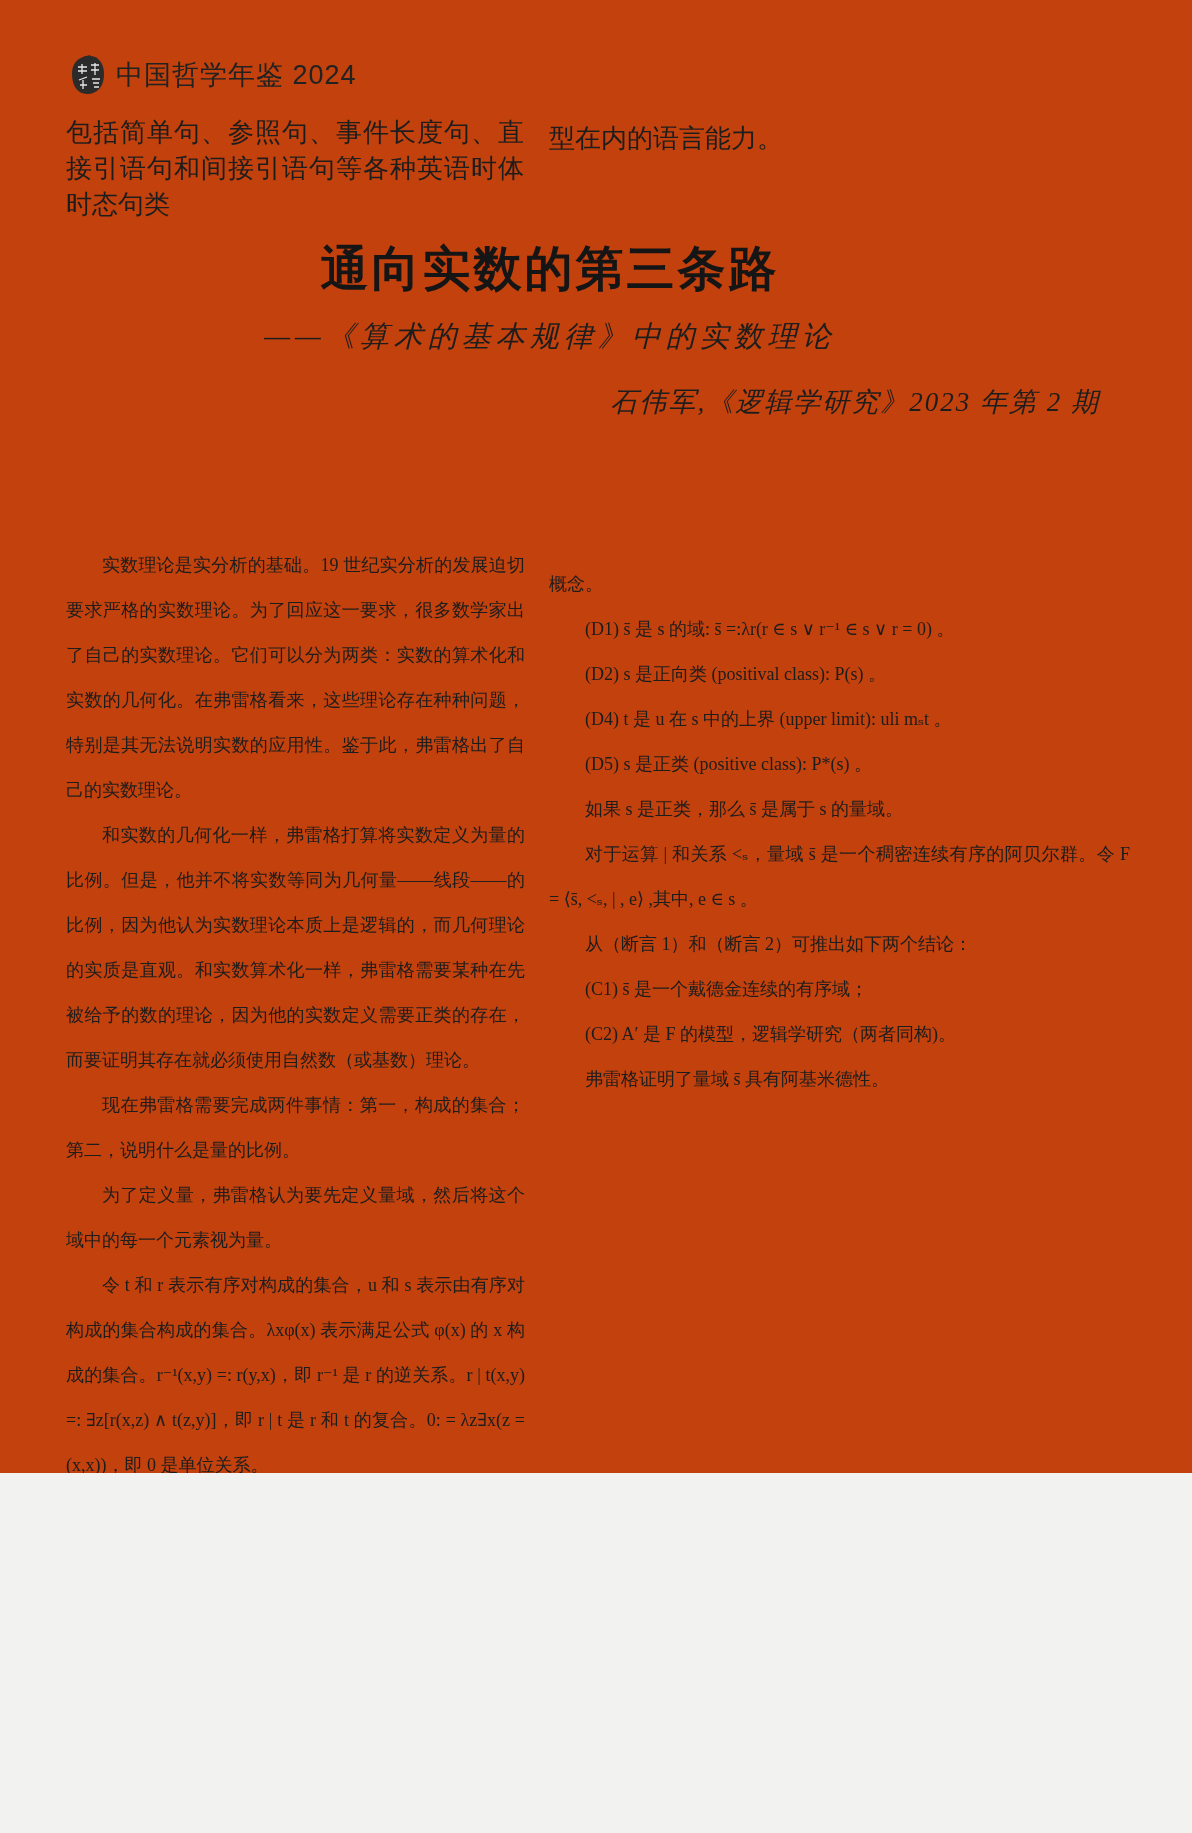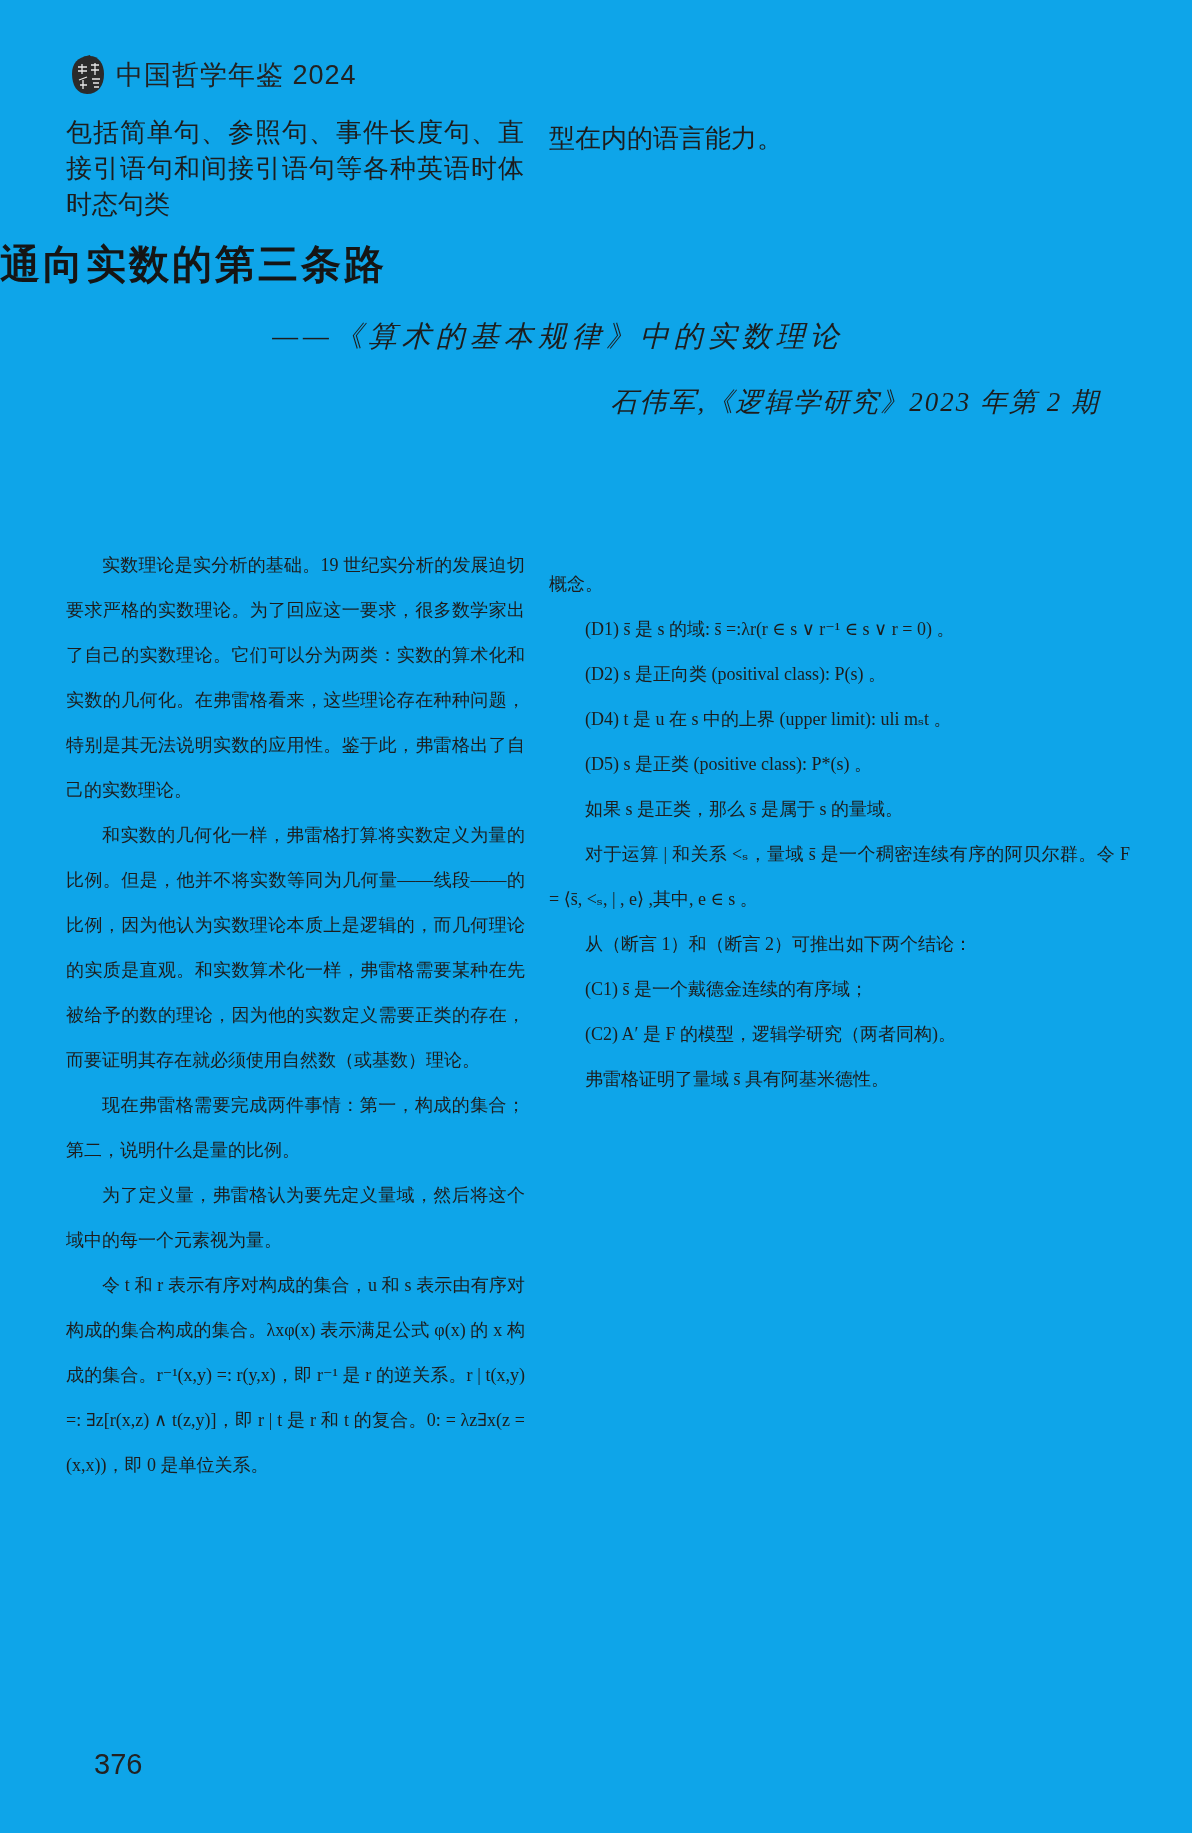--- a/index.html
+++ b/index.html
@@ -2,22 +2,22 @@
 <html><head>
 <meta charset="utf-8">
 <style>
   html,body{margin:0;padding:0;}
   body{
     width:1192px;height:1833px;
     background:#f2f2f0;
     font-family:"Liberation Serif","DejaVu Serif",serif;
   }
   .page{
-    position:relative;width:1192px;height:1833px;
-    background:#0ea5e9;color:#1d1d1d;overflow:hidden;
+    position:relative;width:1192px;height:1473px;
+    background:#c2410c;color:#1d1d1d;overflow:hidden;
   }
   
   .header{
     position:absolute;top:54px;left:70px;
     display:flex;align-items:center;gap:10px;
   }
   .seal{width:36px;height:42px;flex:0 0 auto;}
   .header-title{
     font-family:"Liberation Sans","DejaVu Sans",sans-serif;
     font-size:27px;letter-spacing:1px;color:#222;
@@ -27,27 +27,27 @@
     position:absolute;top:115px;left:66px;width:458px;
     font-size:26px;line-height:36px;text-align:justify;color:#1d1d1d;
   }
   .cont-right{
     position:absolute;top:115px;left:549px;width:580px;
     font-size:26px;line-height:47px;color:#1d1d1d;
   }
   
   .article-title{
     position:absolute;top:237px;left:0;width:1100px;
-    text-align:left;font-size:40px;font-weight:bold;
+    text-align:center;font-size:48px;font-weight:bold;
     letter-spacing:3px;color:#151515;
   }
   .article-subtitle{
     position:absolute;top:317px;left:0;width:1100px;
     text-align:center;font-size:29px;font-style:italic;
-    letter-spacing:5px;color:#1d1d1d;padding-left:8px;
+    letter-spacing:5px;color:#1d1d1d;
   }
   .article-byline{
     position:absolute;top:384px;left:0;width:1100px;
     text-align:right;font-size:27px;font-style:italic;
     letter-spacing:2px;color:#1d1d1d;
   }
   
   .col{position:absolute;top:543px;}
   .col-left{left:66px;width:459px;}
   .col-right{left:549px;width:581px;}

